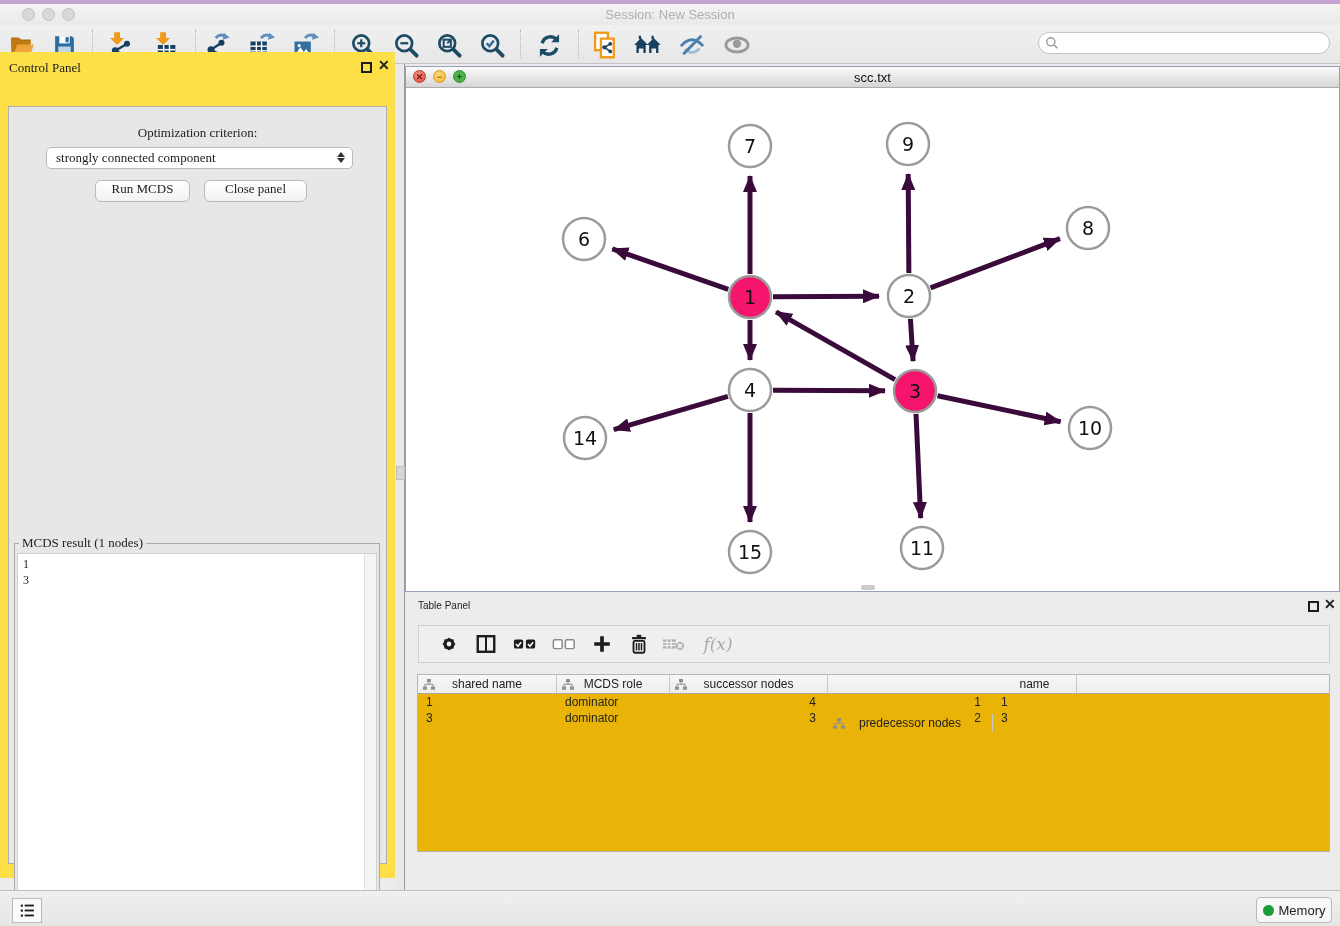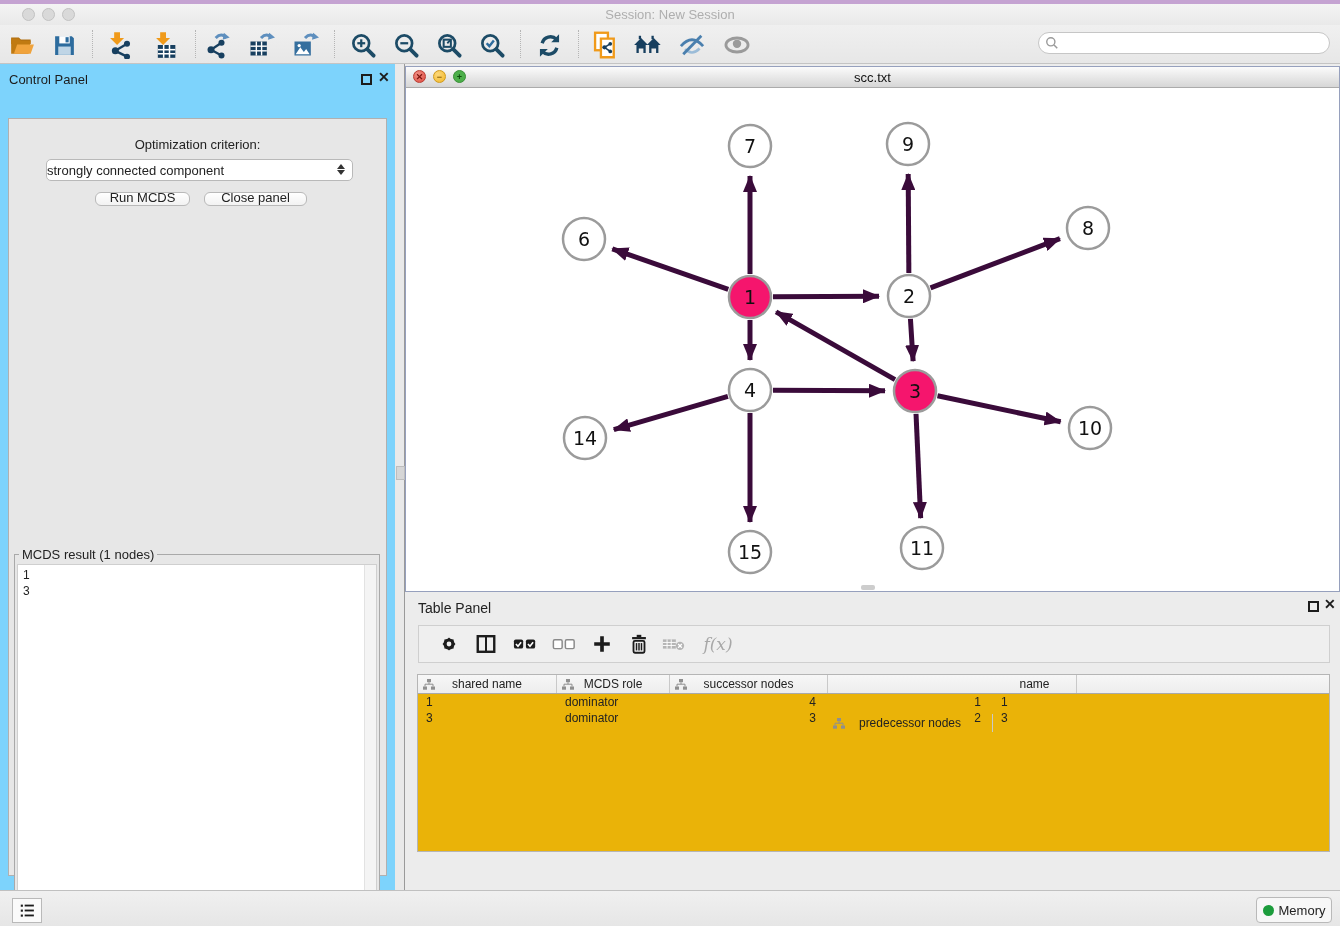--- a/index.html
+++ b/index.html
@@ -18,43 +18,43 @@
   #tb-title{position:absolute;left:0;right:0;top:3px;text-align:center;font-size:13px;color:#aeaeae;}
   
   #toolbar{left:0;top:25px;width:1340px;height:39px;background:linear-gradient(#f0f0f0,#e7e7e7);
     border-bottom:1px solid #c4c4c4;box-sizing:border-box;}
   .tb-btn{position:absolute;top:4px;width:32px;height:32px;display:flex;align-items:center;justify-content:center;}
   .tb-sep{position:absolute;top:5px;width:0;height:28px;border-left:1px dotted #b5b5b5;}
   #search-box{position:absolute;left:1038px;top:7px;width:292px;height:22px;background:#fff;
     border:1px solid #c6c6c6;border-radius:12px;box-sizing:border-box;display:flex;align-items:center;padding-left:6px;}
   #search-box input{border:none;outline:none;font-size:12px;width:250px;background:transparent;}
   
-  #control-panel{left:0;top:64px;width:395px;height:826px;background:#7dd3fc;}
+  #control-panel{left:0;top:52px;width:395px;height:826px;background:#fde047;font-family:Liberation Serif, serif;}
   #cp-header{position:absolute;left:0;top:2px;width:100%;height:26px;}
   #cp-title{position:absolute;left:9px;top:6px;font-size:13px;color:#1c1c1c;}
   .float-btn{position:absolute;top:8px;width:11px;height:11px;border:2px solid #1c1c1c;box-sizing:border-box;background:transparent;}
   .close-btn{position:absolute;top:3px;font-size:14px;font-weight:bold;color:#1c1c1c;}
   #cp-tabs{position:absolute;left:0;top:33px;width:100%;display:flex;justify-content:center;z-index:3;}
   .tab{height:21px;line-height:21px;padding:0 13px;font-size:13px;background:#fff;
     border:1px solid #b9b9b9;border-right:none;}
   .tab:first-child{border-radius:4px 0 0 0;}
   .tab:last-child{border-right:1px solid #b9b9b9;border-radius:0 4px 0 0;}
   .tab.active{background:#e7e7e7;color:#b0b0b0;border-bottom:1px solid #e7e7e7;}
   #cp-box{position:absolute;left:8px;top:54px;width:379px;height:758px;border:1px solid #b0b0b0;
     background:#e7e7e7;box-sizing:border-box;}
   #opt-label{position:absolute;left:0;top:18px;width:100%;text-align:center;font-size:13px;}
   #criterion-select{position:absolute;left:37px;top:40px;width:307px;height:22px;background:#fff;
     border:1px solid #b9b9b9;border-radius:5px;box-sizing:border-box;font-size:13px;
-    display:flex;align-items:center;}
+    display:flex;align-items:center;padding-left:9px;}
   #criterion-stepper{position:absolute;right:6px;top:3px;width:10px;height:16px;}
   #criterion-stepper i{display:block;width:0;height:0;border-left:4px solid transparent;border-right:4px solid transparent;margin:1px auto;}
   #criterion-stepper .up{border-bottom:5px solid #333;}
   #criterion-stepper .down{border-top:5px solid #333;}
-  .cp-button{position:absolute;top:73px;height:14px;background:linear-gradient(#ffffff,#f2f2f2);
-    border:1px solid #b9b9b9;border-radius:6px;font-size:13px;display:flex;align-items:flex-end;justify-content:center;box-sizing:border-box;}
+  .cp-button{position:absolute;top:73px;height:22px;background:linear-gradient(#ffffff,#f2f2f2);
+    border:1px solid #b9b9b9;border-radius:6px;font-size:13px;display:flex;align-items:flex-start;justify-content:center;box-sizing:border-box;}
   #mcds-fieldset{position:absolute;left:5px;top:428px;width:366px;height:372px;border:1px solid #a9a9a9;
     margin:0;padding:2px;box-sizing:border-box;background:#e7e7e7;}
   #mcds-fieldset legend{font-size:13px;padding:0 3px;margin-left:2px;}
   #mcds-result-area{position:relative;width:100%;height:100%;background:#fff;border:1px solid #cfcfcf;
     box-sizing:border-box;font-size:12px;white-space:pre-line;padding:2px 5px;line-height:16px;}
   #mcds-scroll{position:absolute;right:0;top:0;width:11px;height:100%;background:#f4f4f4;border-left:1px solid #e2e2e2;}
   
   #v-splitter{left:395px;top:64px;width:10px;height:826px;background:#e9e9e9;border-right:1px solid #9a9a9a;box-sizing:border-box;}
   #v-grip{position:absolute;left:1px;top:402px;width:7px;height:12px;background:#d6d6d6;border:1px solid #bdbdbd;}
   
@@ -64,21 +64,21 @@
   .light{position:absolute;top:3px;width:13px;height:13px;border-radius:50%;box-sizing:border-box;
     display:flex;align-items:center;justify-content:center;font-size:9px;font-weight:bold;}
   #light-close{left:7px;background:radial-gradient(circle at 35% 30%,#f08f85,#df4b40);border:1px solid #b83c32;color:#7c120c;}
   #light-min{left:27px;background:radial-gradient(circle at 35% 30%,#fcd77a,#f3b928);border:1px solid #cf9a1c;color:#8a6206;}
   #light-max{left:47px;background:radial-gradient(circle at 35% 30%,#8bd88a,#3fae3d;);background-color:#4caf4a;border:1px solid #3a8f38;color:#0d4d0c;}
   #net-title{position:absolute;left:0;right:0;top:3px;text-align:center;font-size:13px;color:#111;}
   #net-canvas{position:absolute;left:0;top:21px;width:933px;height:503px;background:#fff;}
   #net-hthumb{position:absolute;left:455px;bottom:1px;width:14px;height:5px;background:#cdcdcd;border-radius:2px;}
   
   #table-panel{left:405px;top:592px;width:935px;height:298px;background:#ececec;}
-  #tp-title{position:absolute;left:13px;top:8px;font-size:14px;}
+  #tp-title{position:absolute;left:13px;top:8px;font-size:10px;}
   #tp-toolbar{position:absolute;left:13px;top:33px;width:912px;height:38px;background:#efefef;
     border:1px solid #cfcfcf;box-sizing:border-box;}
   .tp-btn{position:absolute;top:3px;width:30px;height:30px;display:flex;align-items:center;justify-content:center;}
   #fx-label{font-family:"DejaVu Serif",serif;font-style:italic;font-size:17px;color:#a8a8a8;}
   #tp-table{position:absolute;left:12px;top:82px;width:913px;height:178px;background:#eab308;
     border:1px solid #b5b5b5;box-sizing:border-box;}
   #tp-head{position:absolute;left:0;top:0;width:100%;height:19px;background:linear-gradient(#f7f7f7,#ededed);
     border-bottom:1px solid #a9a9a9;box-sizing:border-box;display:flex;}
   .th{height:100%;display:flex;align-items:center;justify-content:center;gap:5px;
     border-right:1px solid #c9c9c9;box-sizing:border-box;font-size:12px;color:#222;position:relative;}

